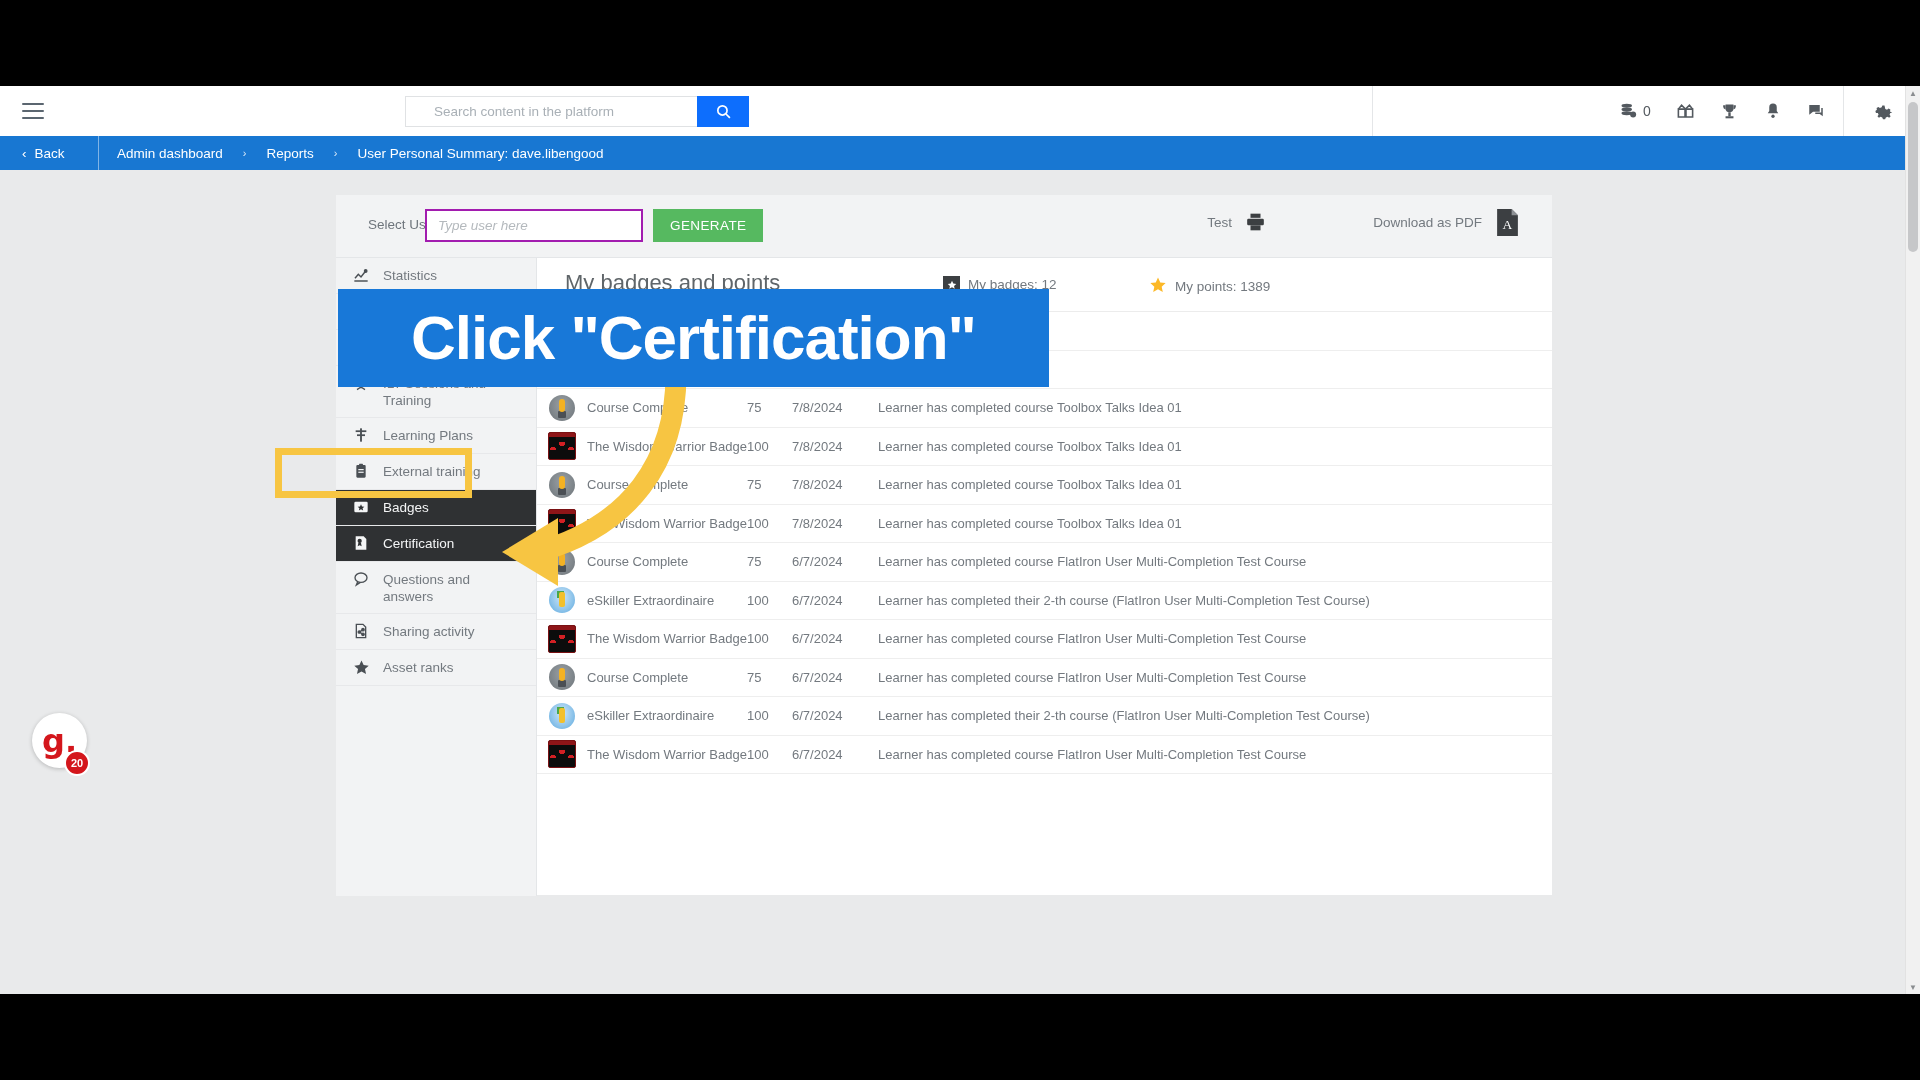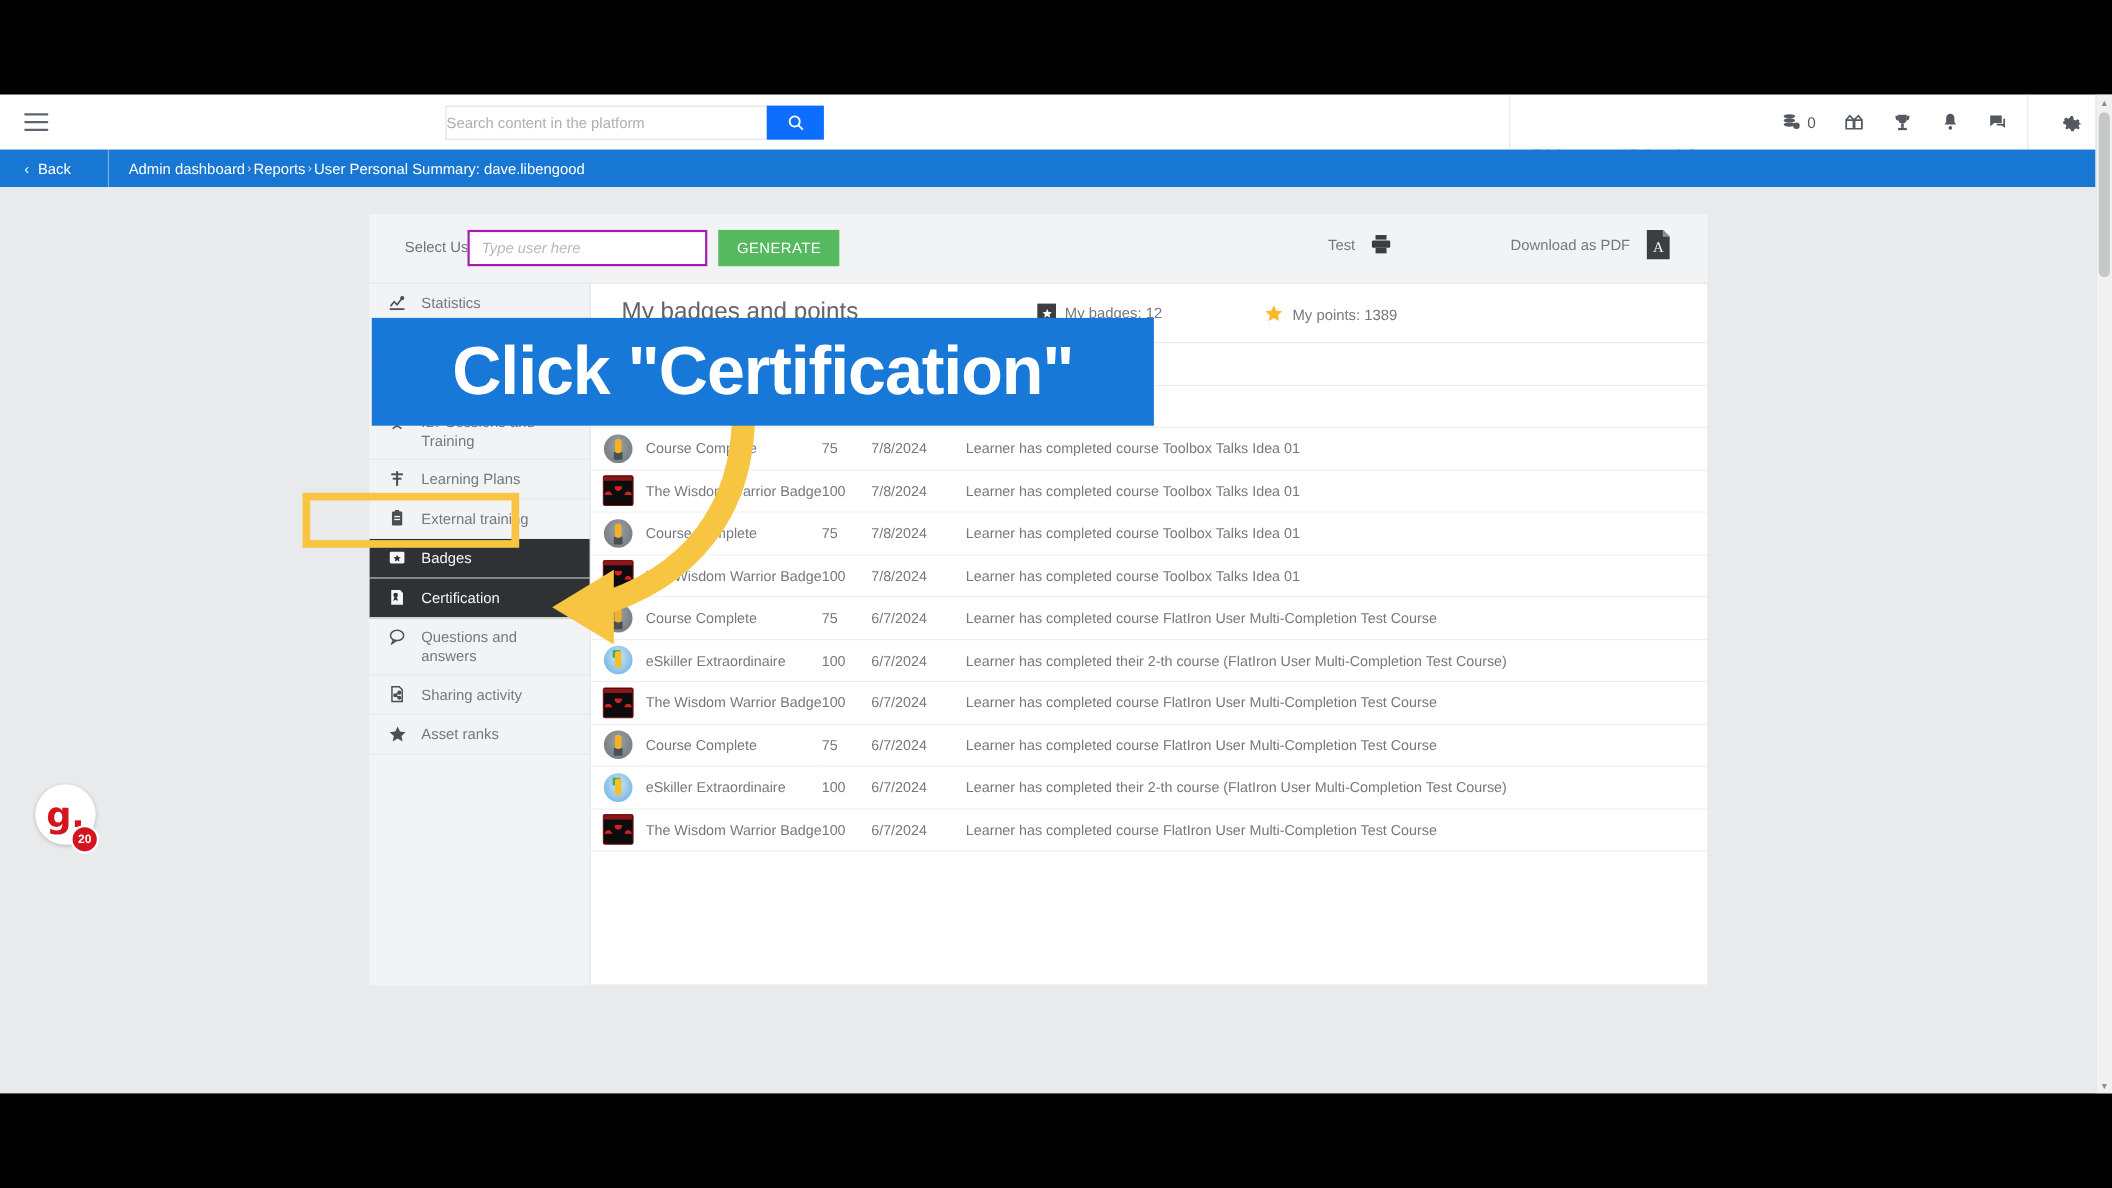--- a/index.html
+++ b/index.html
@@ -24,21 +24,21 @@
   .hamburger{
     width:22px;height:16px;margin-left:22px;display:flex;flex-direction:column;
     justify-content:space-between;cursor:pointer;
   }
   .hamburger span{display:block;height:2px;background:#5b6670;border-radius:1px;}
   .search-wrap{
     position:absolute;left:405px;top:10px;display:flex;height:31px;
   }
   .search-input{
     width:292px;height:31px;box-sizing:border-box;border:1px solid #e0e2e4;
-    border-right:none;padding:0 0;font-size:13.5px;color:#5b6670;
+    border-right:none;padding:0 28px;font-size:13.5px;color:#5b6670;
     font-family:"Liberation Sans",sans-serif;outline:none;background:#fff;
   }
   .search-input::placeholder{color:#a9b0b6;}
   .search-btn{
     width:52px;height:31px;background:#0d6efd;border:none;cursor:pointer;
     display:flex;align-items:center;justify-content:center;
   }
   .divider-v{
     position:absolute;top:0;width:1px;height:50px;background:#e4e6e8;
   }
@@ -56,21 +56,21 @@
   .ic .cnt{font-size:14px;color:#53595f;margin-left:5px;}
   .gear{position:absolute;left:1875px;top:17px;cursor:pointer;color:#53595f;}
 
   
   .crumbbar{
     position:absolute;left:0;top:50px;width:1920px;height:34px;background:#1877d2;
     display:flex;align-items:center;color:#fff;font-size:13.5px;
   }
   .back{display:flex;align-items:center;gap:8px;padding-left:22px;width:68px;cursor:pointer;}
   .crumbsep{width:1px;height:34px;background:rgba(255,255,255,.45);margin:0 18px 0 8px;}
-  .crumbs{display:flex;align-items:center;gap:2px;text-align:right;}
+  .crumbs{display:flex;align-items:center;gap:20px;text-align:right;}
   .crumbs a{color:#fff;text-decoration:none;cursor:pointer;}
   .crumbs .chev{opacity:.85;font-size:11px;}
   .crumbs .cur{color:#fff;}
 
   
   .card{
     position:absolute;left:336px;top:109px;width:1216px;height:700px;background:#fff;
   }
   .toolrow{
     height:62px;background:#f2f3f4;border-bottom:1px solid #e4e6e8;position:relative;

